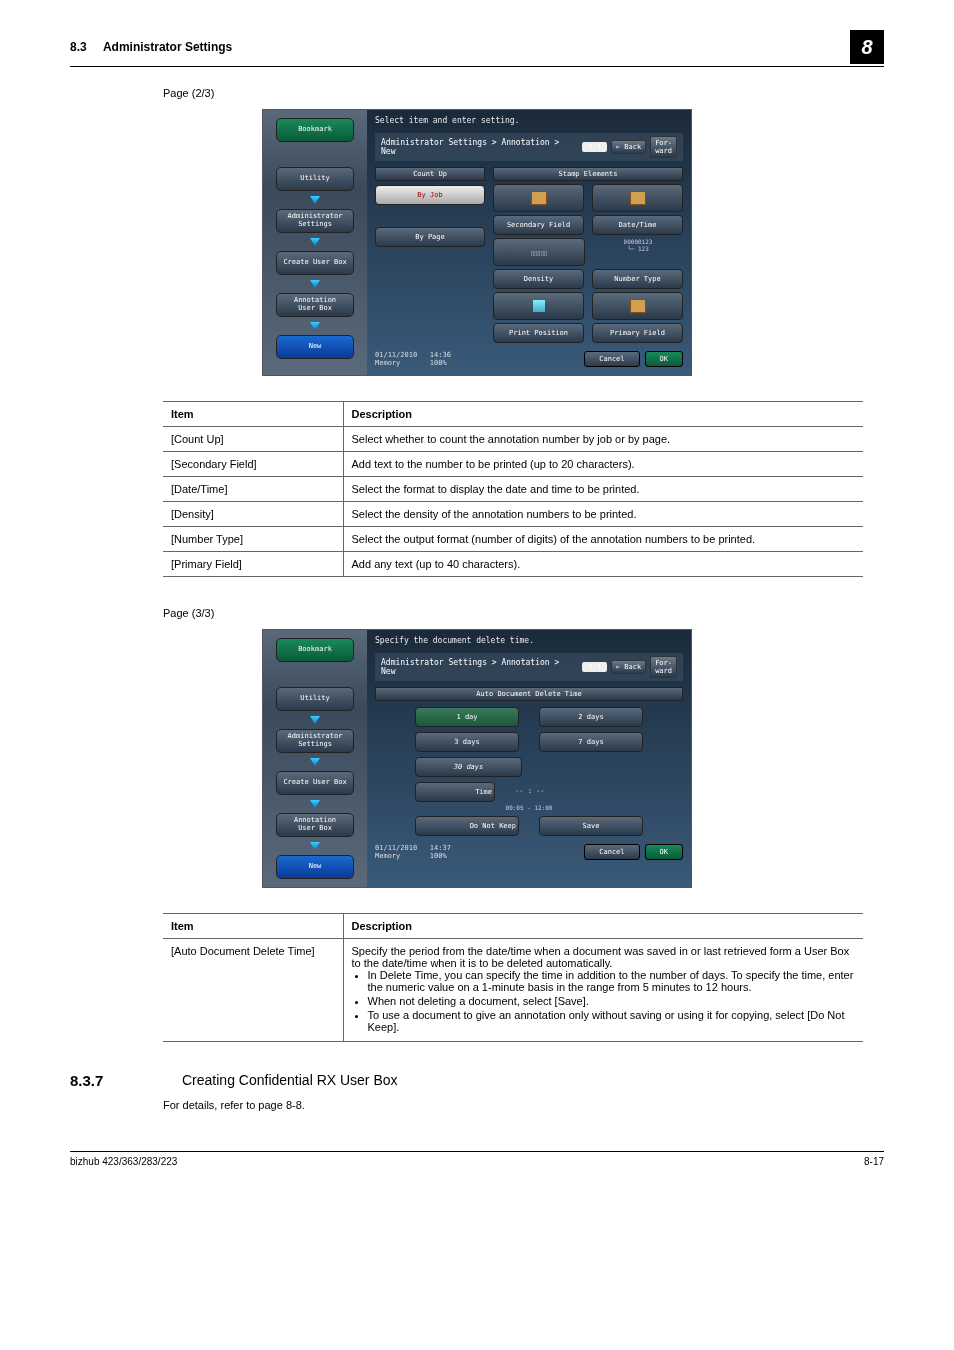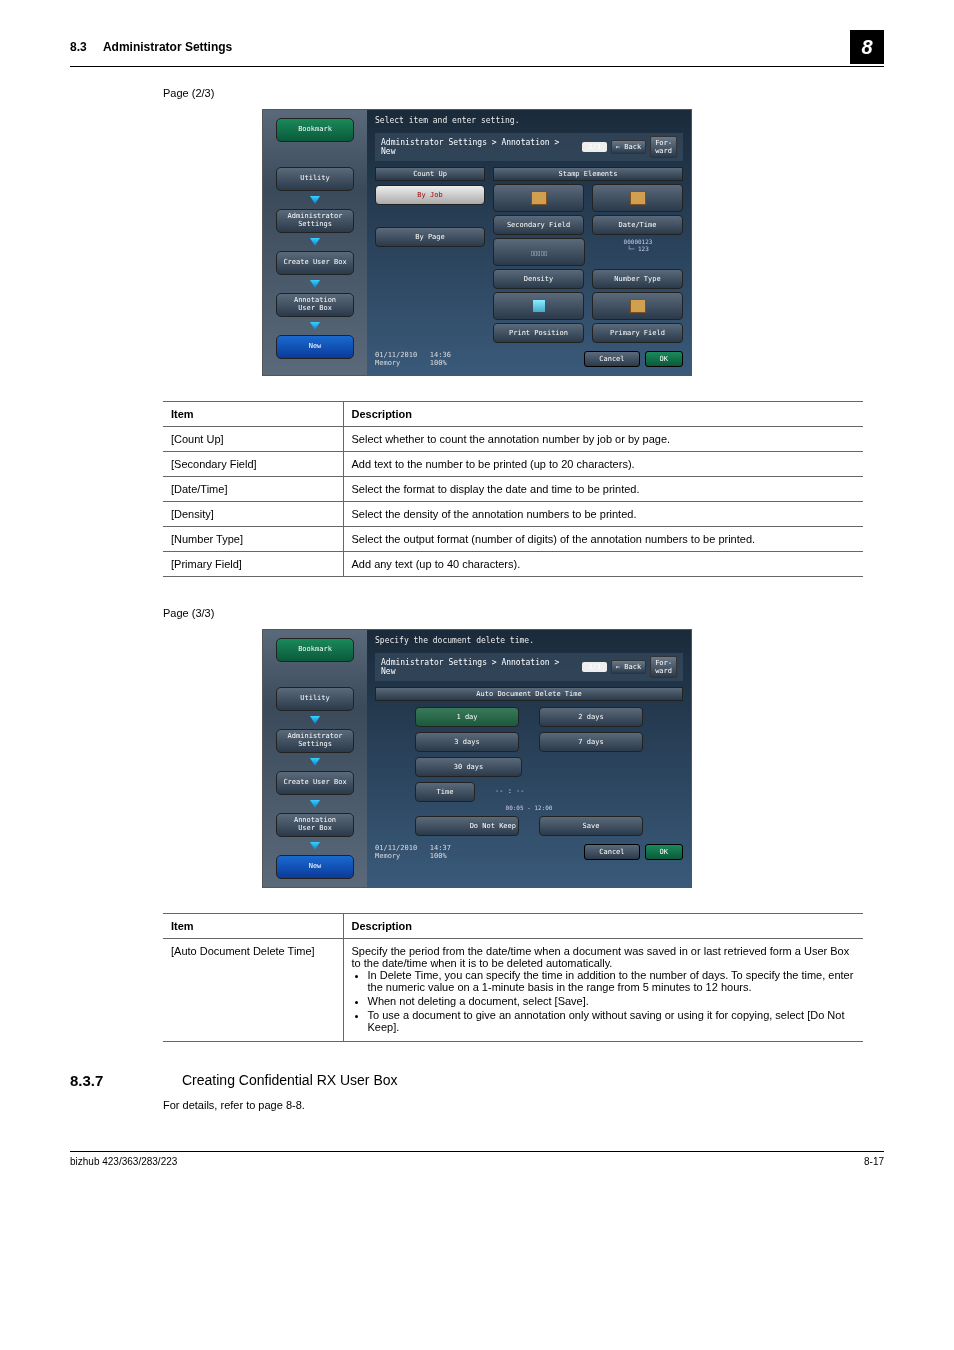--- a/index.html
+++ b/index.html
@@ -385,25 +385,25 @@
       <div style="padding: 0 40px;">
         <div style="display:flex; gap:20px; margin-bottom:5px;">
           <div class="opt-btn green" style="flex:1;">1 day</div>
           <div class="opt-btn" style="flex:1;">2 days</div>
         </div>
         <div style="display:flex; gap:20px; margin-bottom:5px;">
           <div class="opt-btn" style="flex:1;">3 days</div>
           <div class="opt-btn" style="flex:1;">7 days</div>
         </div>
         <div style="display:flex; gap:20px; margin-bottom:5px;">
-          <div class="opt-btn" style="flex:1;">30 days</div>
+          <div class="opt-btn" style="flex:1;font-style:italic;">30 days</div>
           <div style="flex:1;"></div>
         </div>
         <div style="display:flex; gap:0; margin-bottom:2px;">
-          <div class="opt-btn" style="width:60px;">Time</div>
+          <div class="opt-btn" style="width:80px;text-align:right;">Time</div>
           <div style="flex:1; color:#cce; font-size:7px; padding:5px 0 0 20px; font-family:monospace;">-- : --</div>
         </div>
         <div class="tiny-label" style="text-align:center; margin-bottom:5px;">00:05 - 12:00</div>
         <div style="display:flex; gap:20px; margin-bottom:3px;">
           <div class="opt-btn" style="flex:1;text-align:right;">Do Not Keep</div>
           <div class="opt-btn" style="flex:1;">Save</div>
         </div>
       </div>
       <div class="scr-footer">
         <div style="white-space:pre;">01/11/2010   14:37

